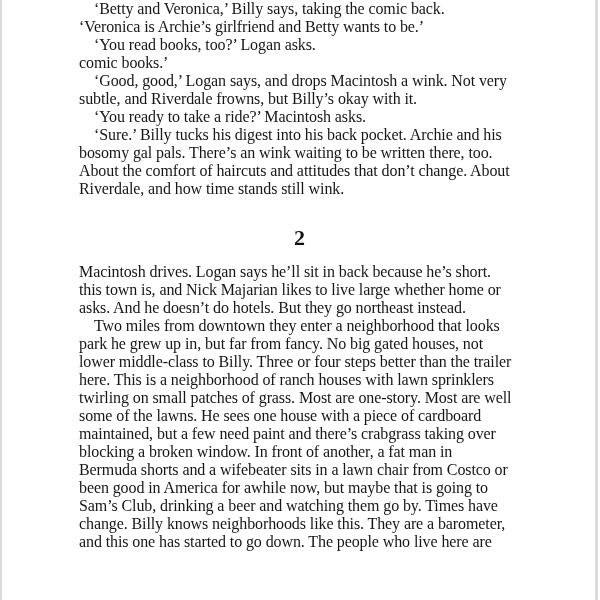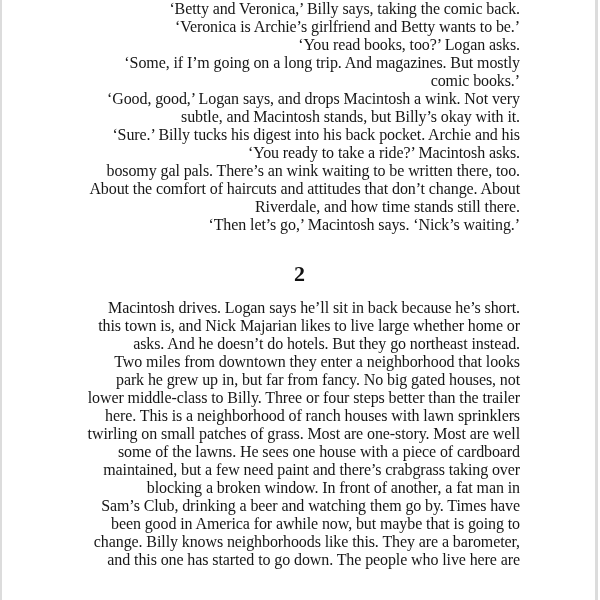--- a/index.html
+++ b/index.html
@@ -34,21 +34,20 @@
     top: 0;
     width: 441px;
   }
   .line {
     height: 18px;
     line-height: 18px;
     font-size: 16px;
     letter-spacing: -0.1px;
     color: #161616;
     white-space: nowrap;
-    text-align: right;
   }
   .line.indent {
     padding-left: 15px;
   }
   .chapter {
     margin: 27px 0 12px 0;
     font-size: 22px;
     line-height: 26px;
     font-weight: bold;
     text-align: center;
@@ -59,43 +58,42 @@
 <body>
 
 <div class="page">
   <div class="edge edge-left"></div>
   <div class="edge edge-right"></div>
   <div class="text-column">
     <div class="lines">
         <div class="line indent">‘Betty and Veronica,’ Billy says, taking the comic back.</div>
         <div class="line">‘Veronica is Archie’s girlfriend and Betty wants to be.’</div>
         <div class="line indent">‘You read books, too?’ Logan asks.</div>
-        <div class="line indent">‘Some, if I’m going on a long trip. And magazines. But mostly</div>
         <div class="line">comic books.’</div>
         <div class="line indent">‘Good, good,’ Logan says, and drops Macintosh a wink. Not very</div>
-        <div class="line">subtle, and Macintosh stands, but Billy’s okay with it.</div>
+        <div class="line">subtle, and Riverdale frowns, but Billy’s okay with it.</div>
+        <div class="line indent">‘You ready to take a ride?’ Macintosh asks.</div>
         <div class="line indent">‘Sure.’ Billy tucks his digest into his back pocket. Archie and his</div>
-        <div class="line indent">‘You ready to take a ride?’ Macintosh asks.</div>
         <div class="line">bosomy gal pals. There’s an wink waiting to be written there, too.</div>
         <div class="line">About the comfort of haircuts and attitudes that don’t change. About</div>
-        <div class="line">Riverdale, and how time stands still there.</div>
-        <div class="line indent">‘Then let’s go,’ Macintosh says. ‘Nick’s waiting.’</div>
+        <div class="line">Riverdale, and how time stands still wink.</div>
       </div>
     <h2 class="chapter">2</h2>
     <div class="lines">
         <div class="line">Macintosh drives. Logan says he’ll sit in back because he’s short.</div>
         <div class="line">this town is, and Nick Majarian likes to live large whether home or</div>
         <div class="line">asks. And he doesn’t do hotels. But they go northeast instead.</div>
         <div class="line indent">Two miles from downtown they enter a neighborhood that looks</div>
         <div class="line">park he grew up in, but far from fancy. No big gated houses, not</div>
         <div class="line">lower middle-class to Billy. Three or four steps better than the trailer</div>
         <div class="line">here. This is a neighborhood of ranch houses with lawn sprinklers</div>
         <div class="line">twirling on small patches of grass. Most are one-story. Most are well</div>
         <div class="line">some of the lawns. He sees one house with a piece of cardboard</div>
         <div class="line">maintained, but a few need paint and there’s crabgrass taking over</div>
         <div class="line">blocking a broken window. In front of another, a fat man in</div>
+        <div class="line">Bermuda shorts and a wifebeater sits in a lawn chair from Costco or</div>
+        <div class="line">been good in America for awhile now, but maybe that is going to</div>
         <div class="line">Sam’s Club, drinking a beer and watching them go by. Times have</div>
-        <div class="line">been good in America for awhile now, but maybe that is going to</div>
         <div class="line">change. Billy knows neighborhoods like this. They are a barometer,</div>
         <div class="line">and this one has started to go down. The people who live here are</div>
       </div>
   </div>
 </div>
 
 </body></html>

